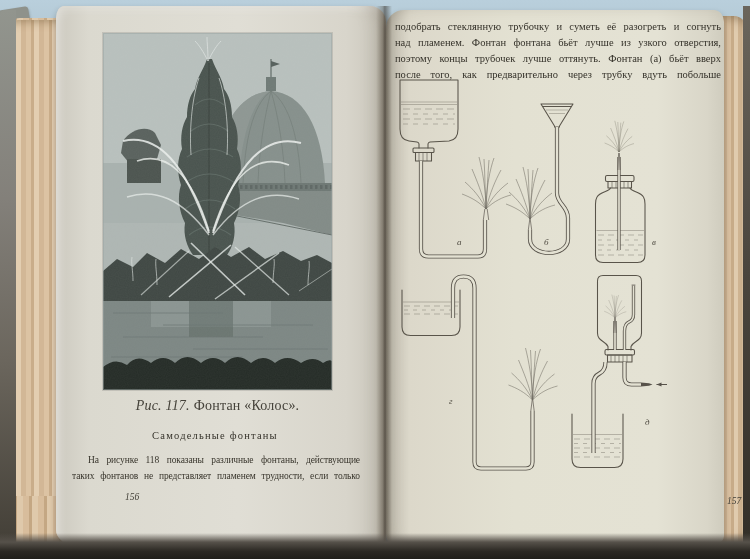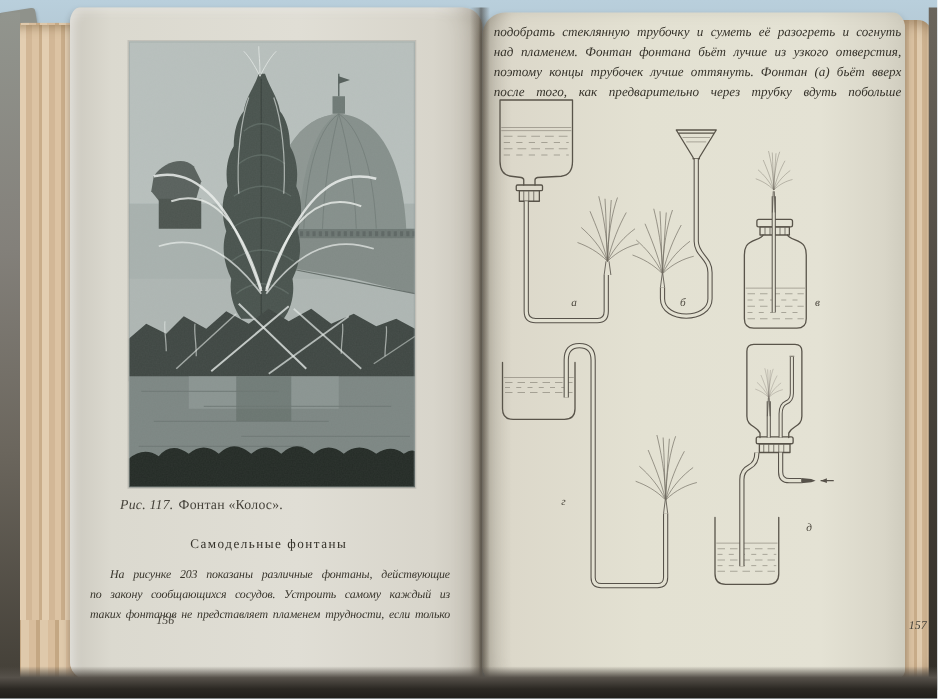--- a/index.html
+++ b/index.html
@@ -32,30 +32,30 @@
          background:linear-gradient(90deg,#ccc9bf 0%,#dbd9cf 10%,#e0ded5 55%,#d8d5cb 88%,#c8c4b9 100%);
          border-radius:8px 16px 6px 22px / 12px 16px 6px 16px;
          box-shadow:inset -16px 0 20px -12px rgba(70,60,45,.4), inset 3px 3px 8px rgba(255,255,255,.45), 0 4px 6px rgba(40,35,28,.35);}
   .page-right{left:386px;top:10px;width:338px;height:534px;
          background:linear-gradient(90deg,#c6c2b5 0%,#dcd8ca 7%,#e3e1d2 38%,#e4e2d4 80%,#d9d6c8 95%,#cfccbe 100%);
          border-radius:18px 10px 10px 8px / 18px 12px 8px 10px;
          box-shadow:inset 12px 0 18px -10px rgba(70,60,45,.42), 0 4px 6px rgba(40,35,28,.35);}
   .gutter{position:absolute;left:376px;top:6px;width:16px;height:540px;
          background:linear-gradient(90deg,rgba(60,50,35,0) 0%,rgba(60,50,35,.32) 42%,rgba(38,30,20,.5) 55%,rgba(60,50,35,0) 100%);}
   .photo{position:absolute;left:47px;top:27px;width:229px;height:357px;box-shadow:0 0 0 1px rgba(120,120,115,.25);}
-  .caption{position:absolute;font-size:11px;color:#45423a;letter-spacing:.2px;white-space:nowrap;}
+  .caption{position:absolute;font-size:14px;color:#45423a;letter-spacing:.2px;text-align:center;white-space:nowrap;}
   .cap-left{left:40px;top:392px;width:243px;}
   .cap-right{left:24px;top:466px;width:290px;}
   .cap-prefix{font-style:italic;margin-right:4px;}
   .heading{position:absolute;left:14px;top:424px;width:290px;text-align:center;
          font-weight:normal;font-size:10.5px;letter-spacing:1.2px;color:#36332b;}
   .para{position:absolute;color:#38352c;}
   .para-left{left:16px;top:446px;width:288px;font-size:9.5px;line-height:16px;letter-spacing:-.1px;word-spacing:-.5px;}
   .para-right{left:9px;top:9px;width:326px;font-size:10.5px;line-height:16px;color:#35322a;}
-  .tline{text-align:justify;text-align-last:justify;white-space:normal;font-style:italic;}
+  .tline{text-align:justify;text-align-last:justify;white-space:normal;}
   .indent{padding-left:16px;}
   .pagenum{position:absolute;font-style:italic;font-size:9.5px;color:#45423a;margin-left:41px;}
   .pn-left{left:28px;top:486px;}
   .pn-right{left:300px;top:486px;font-style:italic;}
   .figure{position:absolute;left:7px;top:68px;width:310px;height:395px;}
   
   .ink{stroke:#59544a;stroke-width:1.05;fill:none;stroke-linecap:round;stroke-linejoin:round;}
   .ink-thin{stroke:#5d5850;stroke-width:.7;fill:none;}
   .tube{stroke:#57524a;stroke-width:4.2;fill:none;stroke-linejoin:round;stroke-linecap:butt;}
   .tube-in{stroke:#e3e1d2;stroke-width:2.5;fill:none;stroke-linejoin:round;stroke-linecap:butt;}
@@ -158,22 +158,21 @@
       <rect x="0.5" y="0.5" width="228" height="356" fill="none" stroke="#9aa4a1" opacity=".5"></rect>
     </svg>
 
     <div class="caption cap-left">
       <span class="cap-prefix">Рис. 117.</span><span>Фонтан «Колос».</span>
     </div>
 
     <div class="heading">Самодельные фонтаны</div>
 
     <div class="para para-left">
-      <div class="tline indent">На рисунке 203 показаны различные фонтаны, действующие</div>
-      <div class="tline">по закону сообщающихся сосудов. Устроить самому каждый из</div>
+      <div class="tline indent">На рисунке 118 показаны различные фонтаны, действующие</div>
       <div class="tline">таких фонтанов не представляет пламенем трудности, если только</div>
     </div>
 
     <div class="pagenum pn-left">156</div>
   </div>
 
   <div class="page page-right">
 
     <div class="para para-right">
       <div class="tline">подобрать стеклянную трубочку и суметь её разогреть и согнуть</div>

